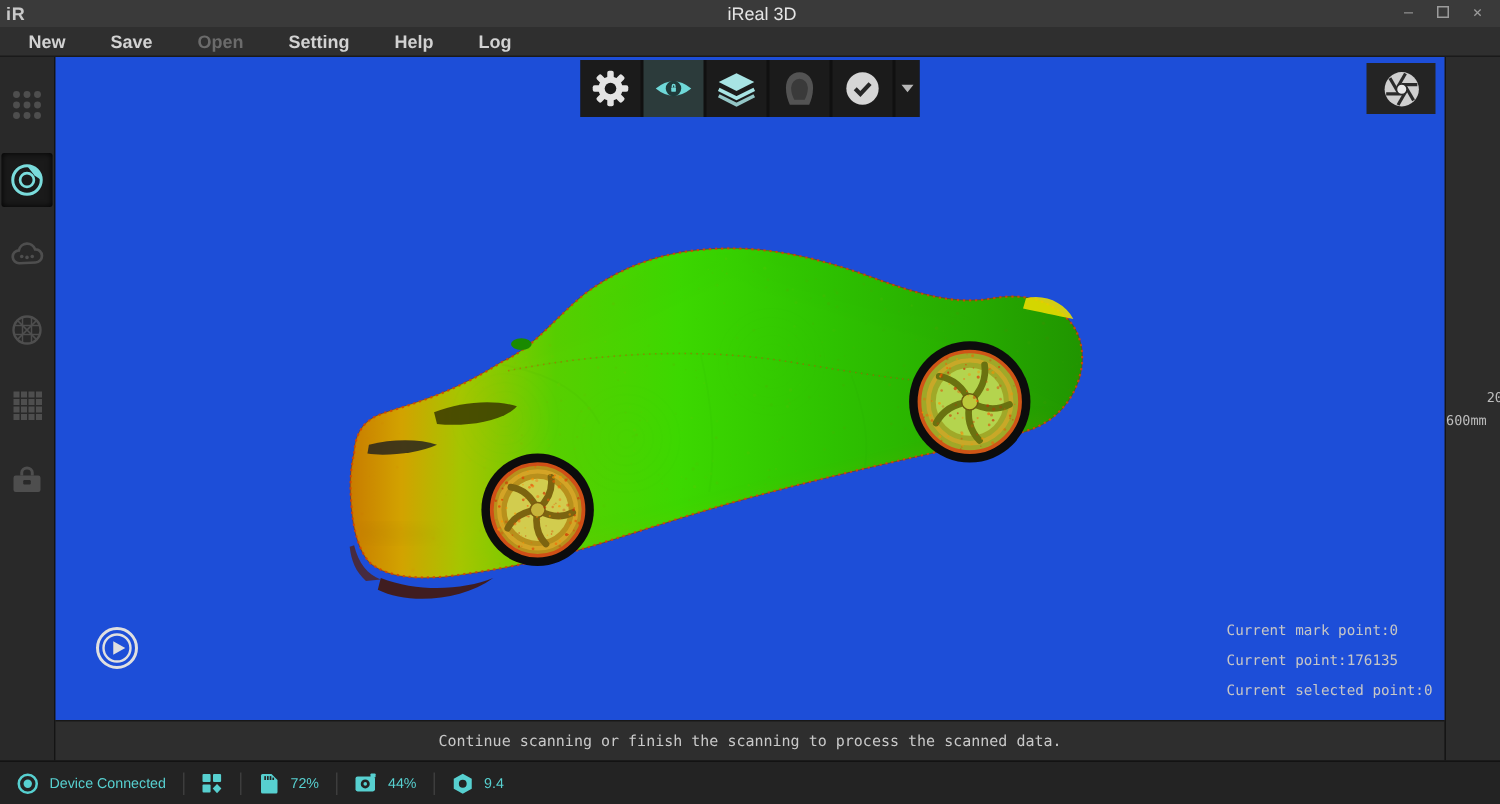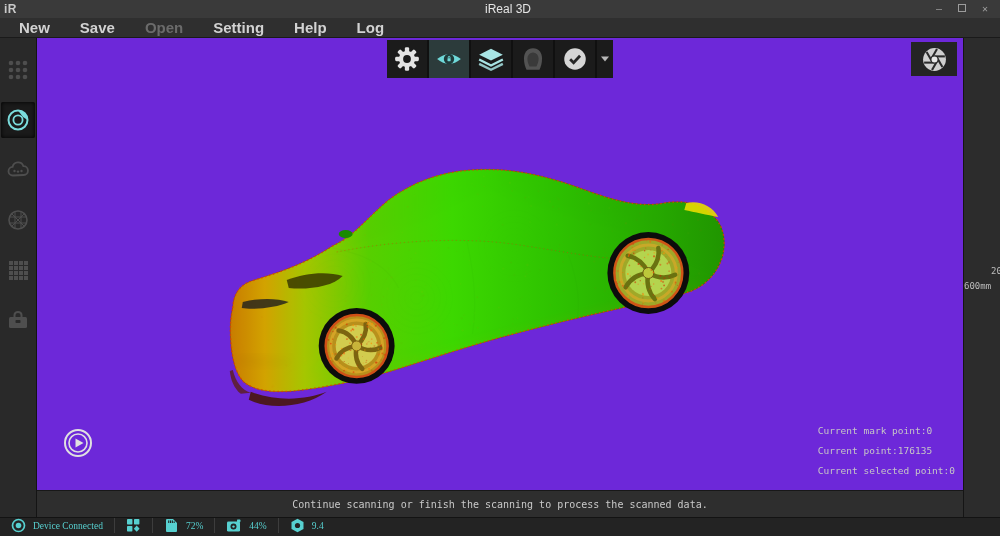--- a/index.html
+++ b/index.html
@@ -18,38 +18,38 @@
                font-size:12px; color:#e5e5e5;margin-left:16px; }
   .win-controls { margin-left:auto; display:flex; align-items:center; gap:16px;
                   padding-right:12px; position:relative; z-index:2; }
   .win-btn { font-size:10px; color:#9c9c9c; line-height:1; cursor:default;
              font-family:"DejaVu Sans Mono", monospace; }
   .maxbox { width:8px; height:8px; border:1px solid #9c9c9c; display:inline-block; }
 
   
   .menubar { height:20px; background:#2f2f2f; display:flex; align-items:center;
              padding-left:4px; gap:0; flex:0 0 auto; border-bottom:1px solid #1a1a1a; }
-  .menu-item { font-size:15px; font-weight:600; color:#d2d2d2; padding:0 15px;
+  .menu-item { font-size:12px; font-weight:600; color:#d2d2d2; padding:0 15px;
                line-height:20px; }
   .menu-item.disabled { color:#6b6b6b; }
 
   
   .main { flex:1 1 auto; display:flex; min-height:0; }
 
   
   .sidebar { width:36px; background:#292929; display:flex; flex-direction:column;
              align-items:center; padding-top:14px; gap:14px; flex:0 0 auto; }
   .side-btn { width:34px; height:36px; display:flex; align-items:center;
               justify-content:center; border-radius:2px; }
   .side-btn.selected { background:#1a1a1a; box-shadow:inset 0 0 4px #000; }
 
   
   .center { flex:1 1 auto; display:flex; flex-direction:column; min-width:0;
             border-left:1px solid #141414; }
-  .viewport { flex:1 1 auto; position:relative; background:#6d28d9; overflow:hidden; }
+  .viewport { flex:1 1 auto; position:relative; background:#1d4ed8; overflow:hidden; }
   .model-svg { position:absolute; inset:0; width:100%; height:100%; }
 
   
   .toolbar { position:absolute; top:2px; left:50%; transform:translateX(-50%);
              display:flex; gap:2px; background:#101010; }
   .tool-btn { width:40px; height:38px; background:#1b1b1b; display:flex;
               align-items:center; justify-content:center; }
   .tool-btn.selected { background:#2c3b3b; }
   .tool-caret { width:16px; height:38px; background:#1b1b1b; display:flex;
                 align-items:center; justify-content:center; }
@@ -85,23 +85,23 @@
   .range-bottom { margin-bottom:14px; }
   .track-wrap { flex:1 1 auto; position:relative; width:100%; margin:4px 0; }
   .track { position:absolute; top:0; bottom:0; left:50%; width:5px;
            margin-left:-2.5px; background:#9d9d9d; }
   .knob { position:absolute; left:50%; width:22px; height:22px; margin-left:-11px;
           border-radius:50%; background:#06dc0c; display:flex; align-items:center;
           justify-content:center; font-family:"DejaVu Sans Mono", monospace;
           font-size:8.5px; font-weight:bold; color:#4c2800; }
 
   
-  .statusbar { height:19px; background:#232323; border-top:1px solid #131313;
-               display:flex; align-items:flex-start; flex:0 0 auto;
-               font-family:Liberation Serif, serif; font-size:9.5px;
+  .statusbar { height:29px; background:#232323; border-top:1px solid #131313;
+               display:flex; align-items:center; flex:0 0 auto;
+               font-family:Liberation Sans, sans-serif; font-size:9.5px;
                color:var(--accent,#57d0d0); }
   .status-group { display:flex; align-items:center; gap:7px; padding:0 11px;
                   height:15px; }
   .status-sep { width:1px; height:15px; background:#3d3d3d; }
   .status-group svg { flex:0 0 auto; }
 </style>
 </head>
 <body>
 
 <div class="app">

